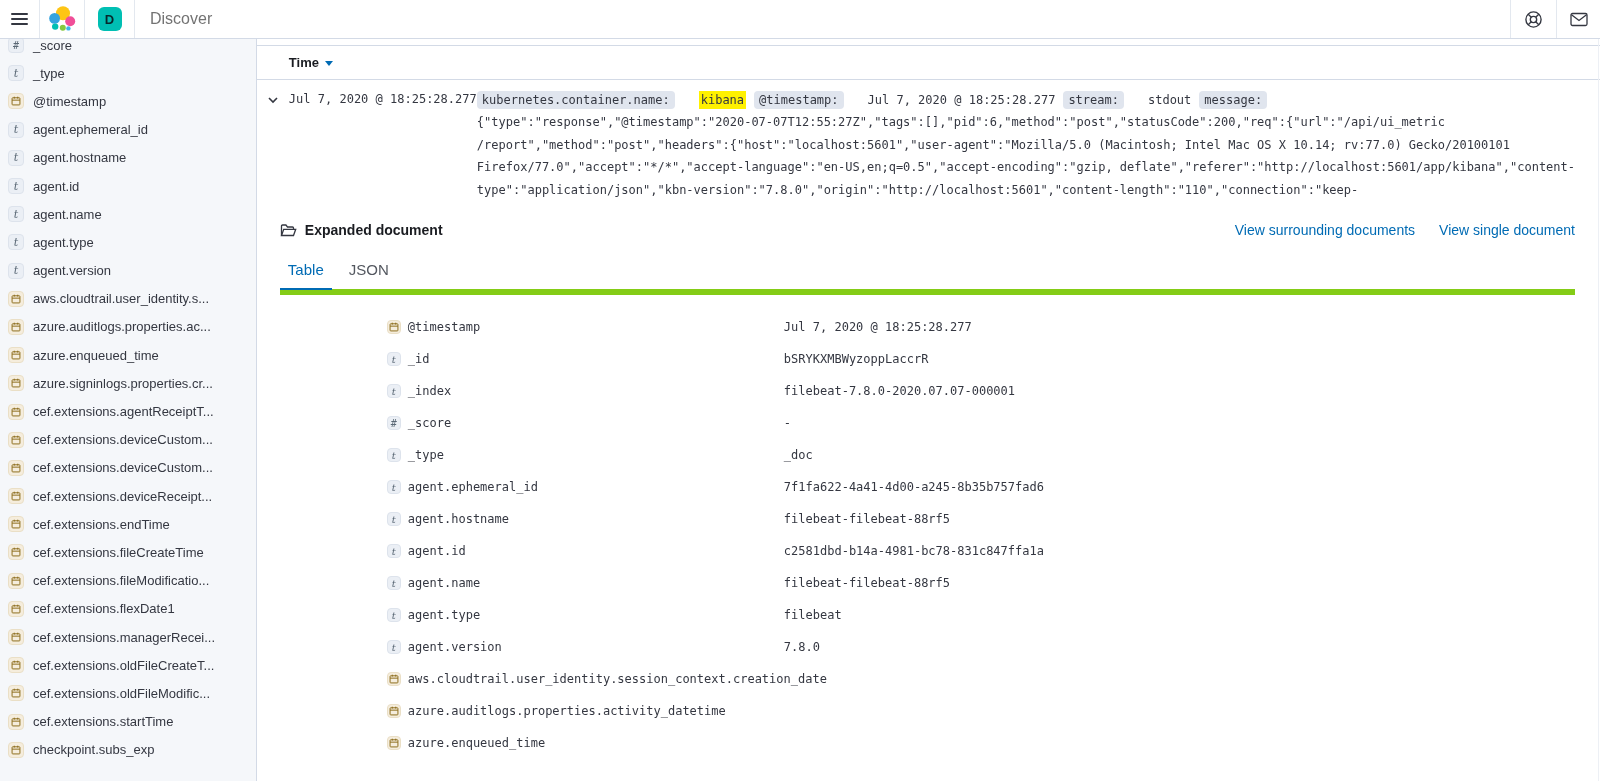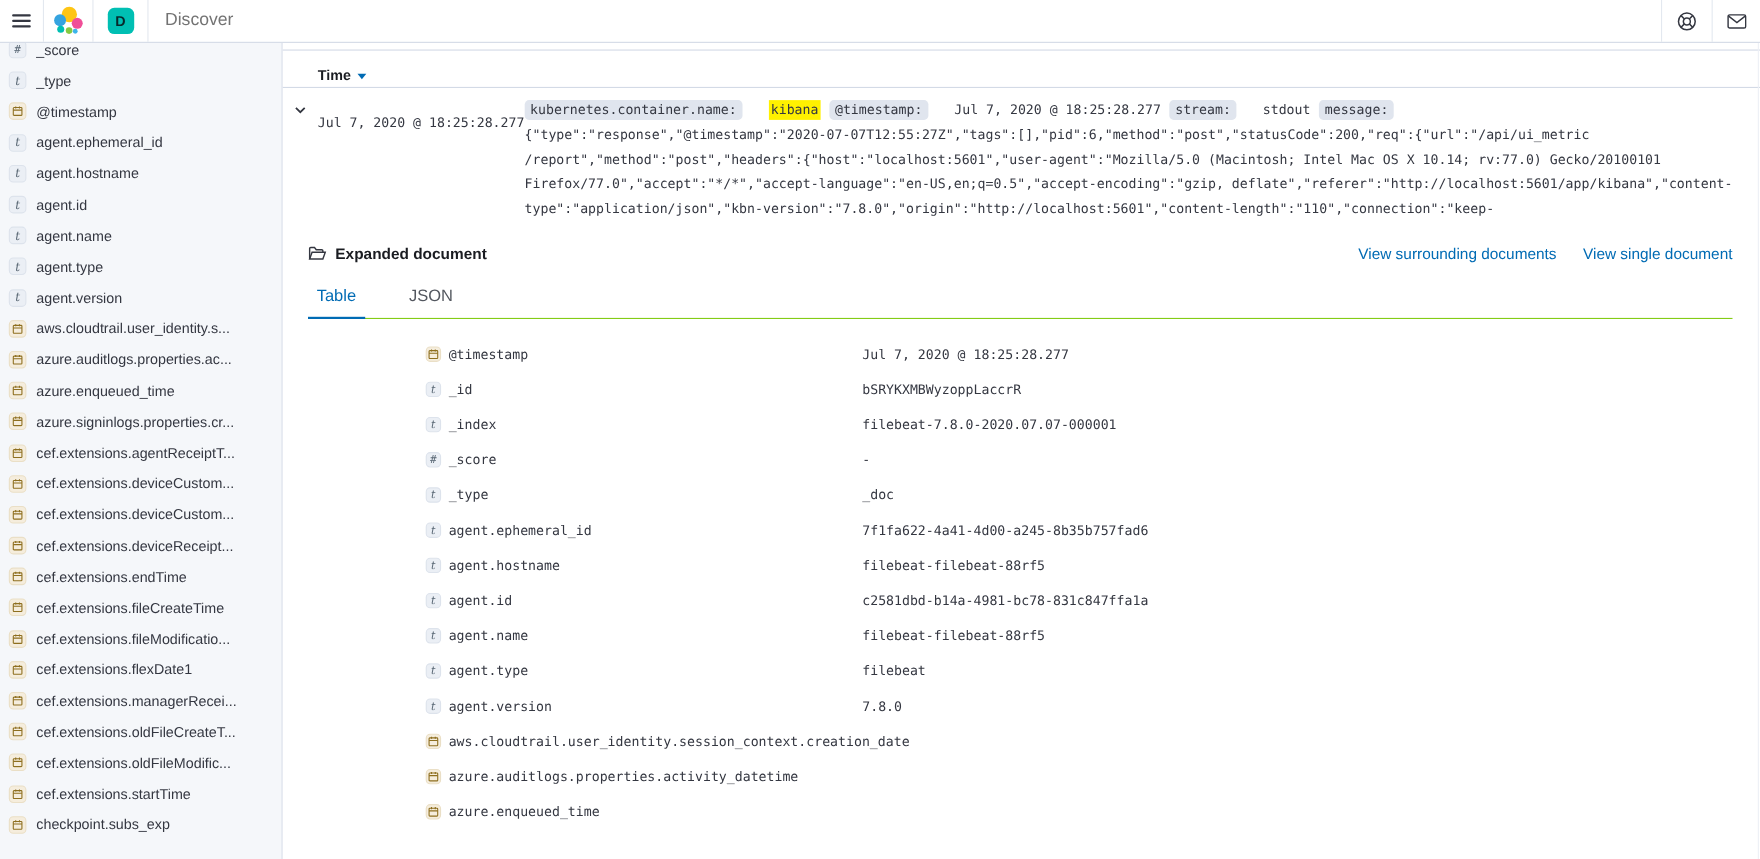--- a/index.html
+++ b/index.html
@@ -35,21 +35,21 @@
   .tok-number { background:#EBEFF5; border:1px solid #DDE3EC; color:#5a6875; font-family:"DejaVu Sans Mono", monospace; font-size:10px; }
   .tok-date   { background:#F5EDDD; border:1px solid #EADFC6; color:#8E6F1F; }
   .doc-table .tok { width:14px; height:14px; font-size:10px; }
 
   .main { flex:1; background:#fff; display:flex; flex-direction:column; padding-top:6px; position:relative; }
   .main-right-line { position:absolute; right:1px; top:0; bottom:0; width:1px; background:#EDF0F5; }
 
   
   .results-header { display:flex; height:35px; align-items:center; border-top:1px solid #D3DAE6; border-bottom:1px solid #D3DAE6; }
   .col-expander { width:32px; flex:none; }
-  .col-time { width:188px; flex:none;margin-top:12px; }
+  .col-time { width:188px; flex:none; }
   .col-source { flex:1; padding-right:25px; }
   .results-header .col-time, .results-header .col-source { font-size:13px; font-weight:700; color:#1a1c21; }
   .sort-wrap { display:inline-flex; align-items:center; cursor:pointer; }
   .sort-arrow { width:0; height:0; border-left:4px solid transparent; border-right:4px solid transparent;
     border-top:5px solid #006BB4; margin-left:6px; margin-top:2px; }
 
   .doc-row { display:flex; padding-top:9px; }
   .doc-row .col-expander { display:flex; justify-content:center; padding-top:3px; }
   .expand-btn { cursor:pointer; width:16px; height:16px; }
   .doc-time { font-size:12px; padding-top:3px; color:#343741; }
@@ -60,21 +60,21 @@
   .hl { background:#FFF100; padding:0 2px; line-height:18px; display:inline-block; }
   .msg-line { white-space:pre; }
 
   
   .expanded { margin-top:5px; padding:0 25px 0 23px; display:flex; flex-direction:column; flex:1; }
   .exp-head { display:flex; align-items:center; }
   .exp-title { font-size:14px; font-weight:700; color:#1a1c21; margin-left:8px; }
   .exp-links { margin-left:auto; display:flex; gap:24px; }
   .exp-link { color:#006BB4; font-size:14px; text-decoration:none; cursor:pointer; }
 
-  .tabs { display:flex; gap:32px; margin-top:23px; border-bottom:1px solid #84cc16; }
+  .tabs { display:flex; gap:9px; margin-top:23px; border-bottom:6px solid #84cc16; }
   .tab { font-size:15px; padding:0 8px 10px; cursor:pointer; color:#53575f; }
   .tab.active { color:#006BB4; border-bottom:2px solid #006BB4; margin-bottom:-1px; }
 
   .doc-table { padding-top:16px; }
   .doc-trow { height:32px; display:flex; align-items:center; padding-left:107px; }
   .doc-field { width:397px; flex:none; display:flex; align-items:center; gap:7px; }
   .doc-field-name { font-size:12px; color:#343741; font-family:"DejaVu Sans Mono", monospace; white-space:nowrap; }
   .doc-value { font-size:12px; color:#343741; font-family:"DejaVu Sans Mono", monospace; white-space:nowrap; }
 
   svg { display:block; }

